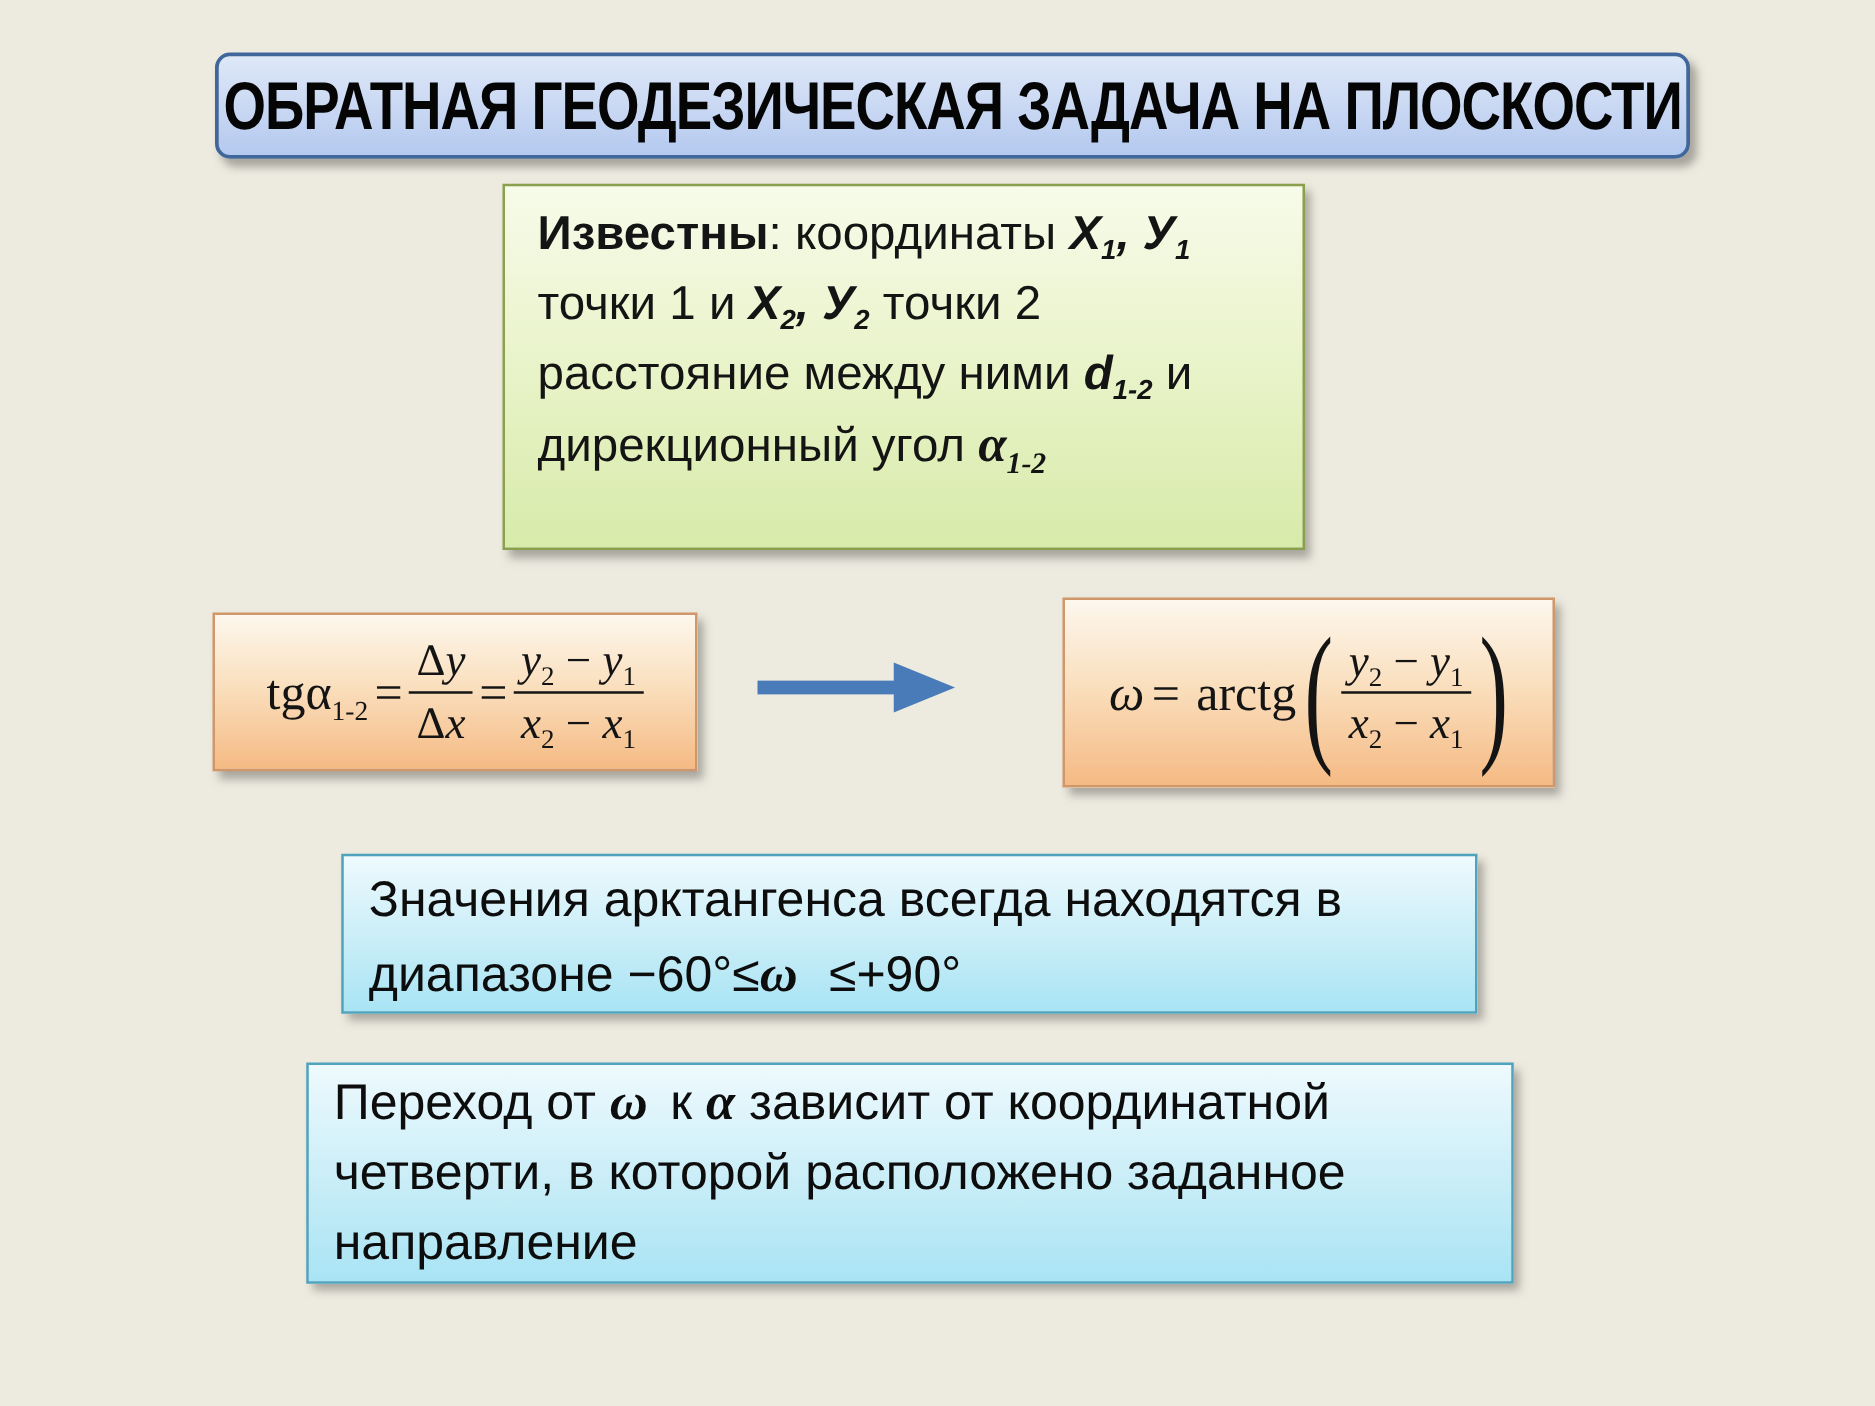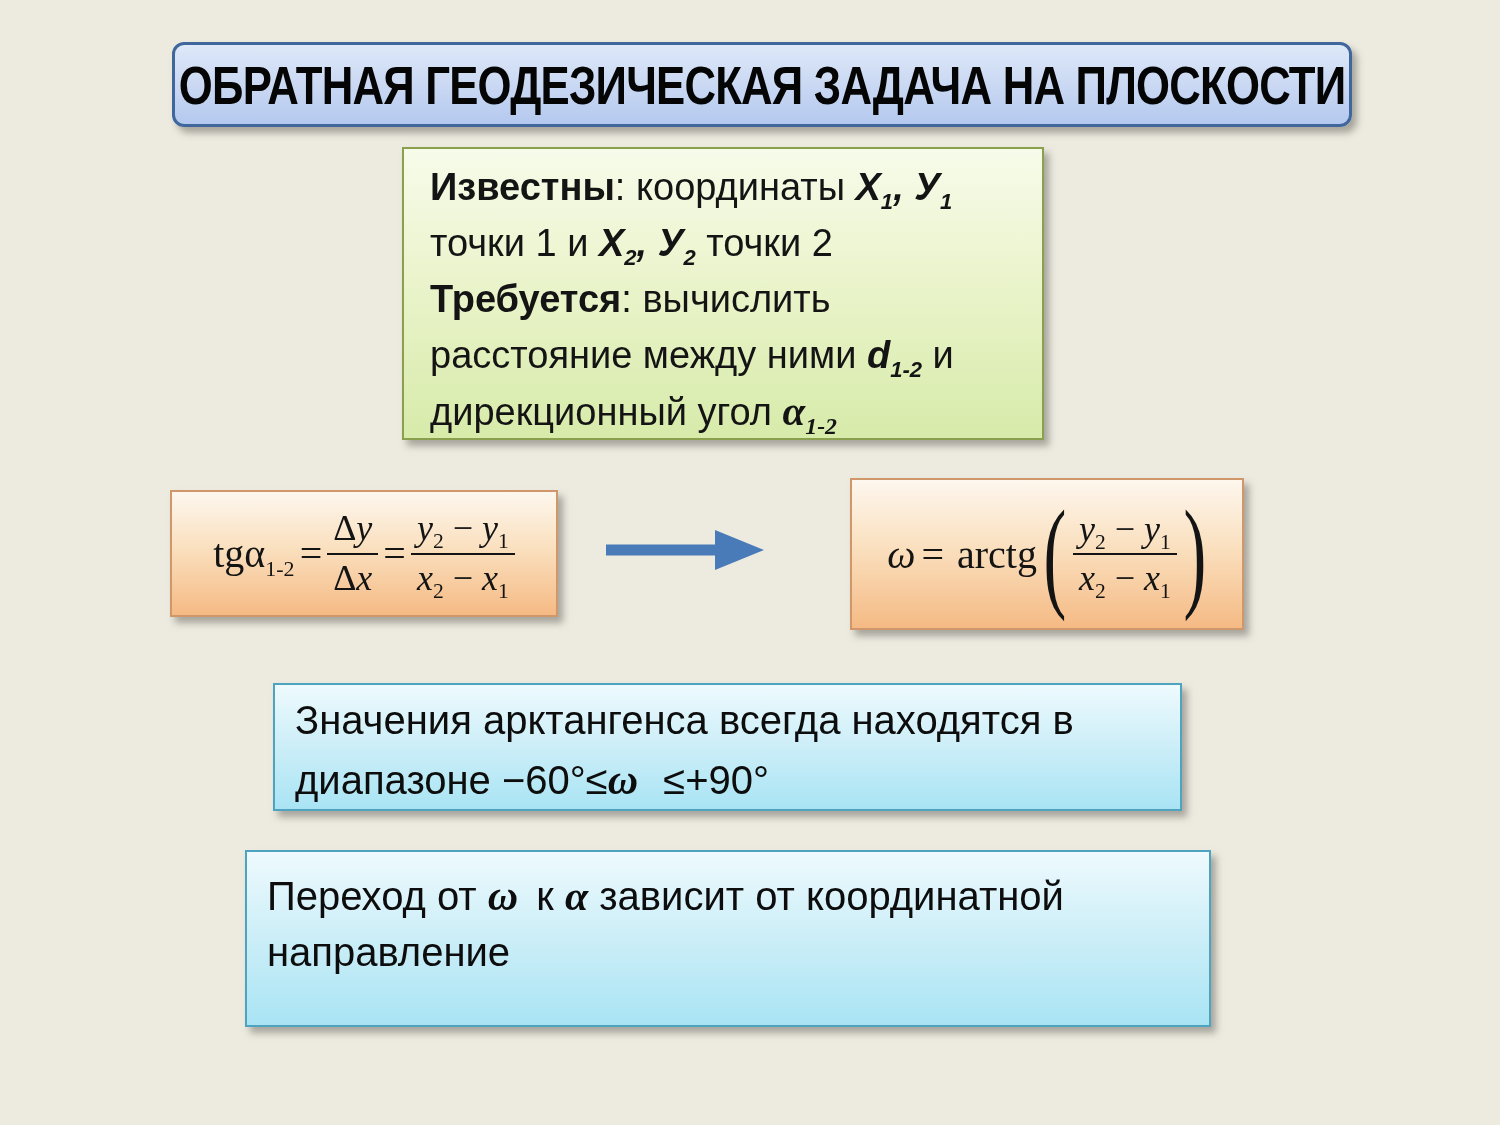--- a/index.html
+++ b/index.html
@@ -62,41 +62,40 @@
   }
 
   
   .note-box{
     position:absolute;
     background:linear-gradient(180deg,#eefafe 0%,#cfeff8 45%,#a9e4f4 100%);
     border:2.5px solid #4ea3bf;box-sizing:border-box;
     font-size:40px;line-height:60px;color:#0d0d0d;
   }
   .note-range{left:273px;top:683px;width:909px;height:128px;padding:5px 0 0 20px;}
-  .note-transition{left:245px;top:850px;width:966px;height:177px;padding:16px 0 0 20px;line-height:56px;}
+  .note-transition{left:245px;top:850px;width:966px;height:177px;padding:2px 0 0 20px;line-height:56px;}
   .symserif{font-family:"Liberation Serif",serif;font-weight:bold;font-style:italic;font-size:1.05em;}
   .gap-left{margin-left:25px;}
   .gap-right{margin-right:7px;}
 
   
   .flow-arrow{position:absolute;left:604px;top:528px;width:162px;height:44px;}
 </style>
 </head>
 <body>
 
 <div class="slide">
 
   <div class="title-bar shadowed">
     <span class="title-text">ОБРАТНАЯ ГЕОДЕЗИЧЕСКАЯ ЗАДАЧА НА ПЛОСКОСТИ</span>
   </div>
 
   <div class="known-box shadowed">
     <div><span class="b">Известны</span><span>: координаты </span><span class="bvar"><span>Х</span><sub>1</sub><span>, </span></span><span class="bvar"><span>У</span><sub>1</sub></span></div>
     <div><span>точки 1 и </span><span class="bvar"><span>Х</span><sub>2</sub><span>, </span></span><span class="bvar"><span>У</span><sub>2</sub></span><span> точки 2</span></div>
-    <div><span class="b">Требуется</span><span>: вычислить</span></div>
     <div><span>расстояние между ними </span><span class="bvar"><span>d</span><sub>1-2</sub></span><span> и</span></div>
     <div><span>дирекционный угол </span><span class="bserif"><span>α</span><sub>1-2</sub></span></div>
   </div>
 
   <div class="formula-box formula-tg shadowed">
     <span class="fn"><span>tgα</span><sub>1-2</sub></span>
     <span class="fn">=</span>
     <span class="frac">
       <span class="num"><span>Δ</span><span class="mi">y</span></span>
       <span class="den"><span>Δ</span><span class="mi">x</span></span>
@@ -125,16 +124,17 @@
     <span class="bigparen">)</span>
   </div>
 
   <div class="note-box note-range shadowed">
     <div>Значения арктангенса всегда находятся в</div>
     <div><span>диапазоне </span><span>−60°≤</span><span class="symserif">ω</span><span class="gap-left">≤+90°</span></div>
   </div>
 
   <div class="note-box note-transition shadowed">
     <div><span>Переход от </span><span class="symserif gap-right">ω</span><span> к </span><span class="symserif">α</span><span> зависит от координатной</span></div>
+    <div>четверти, в которой расположено заданное</div>
     <div>направление</div>
   </div>
 
 </div>
 
 </body></html>

